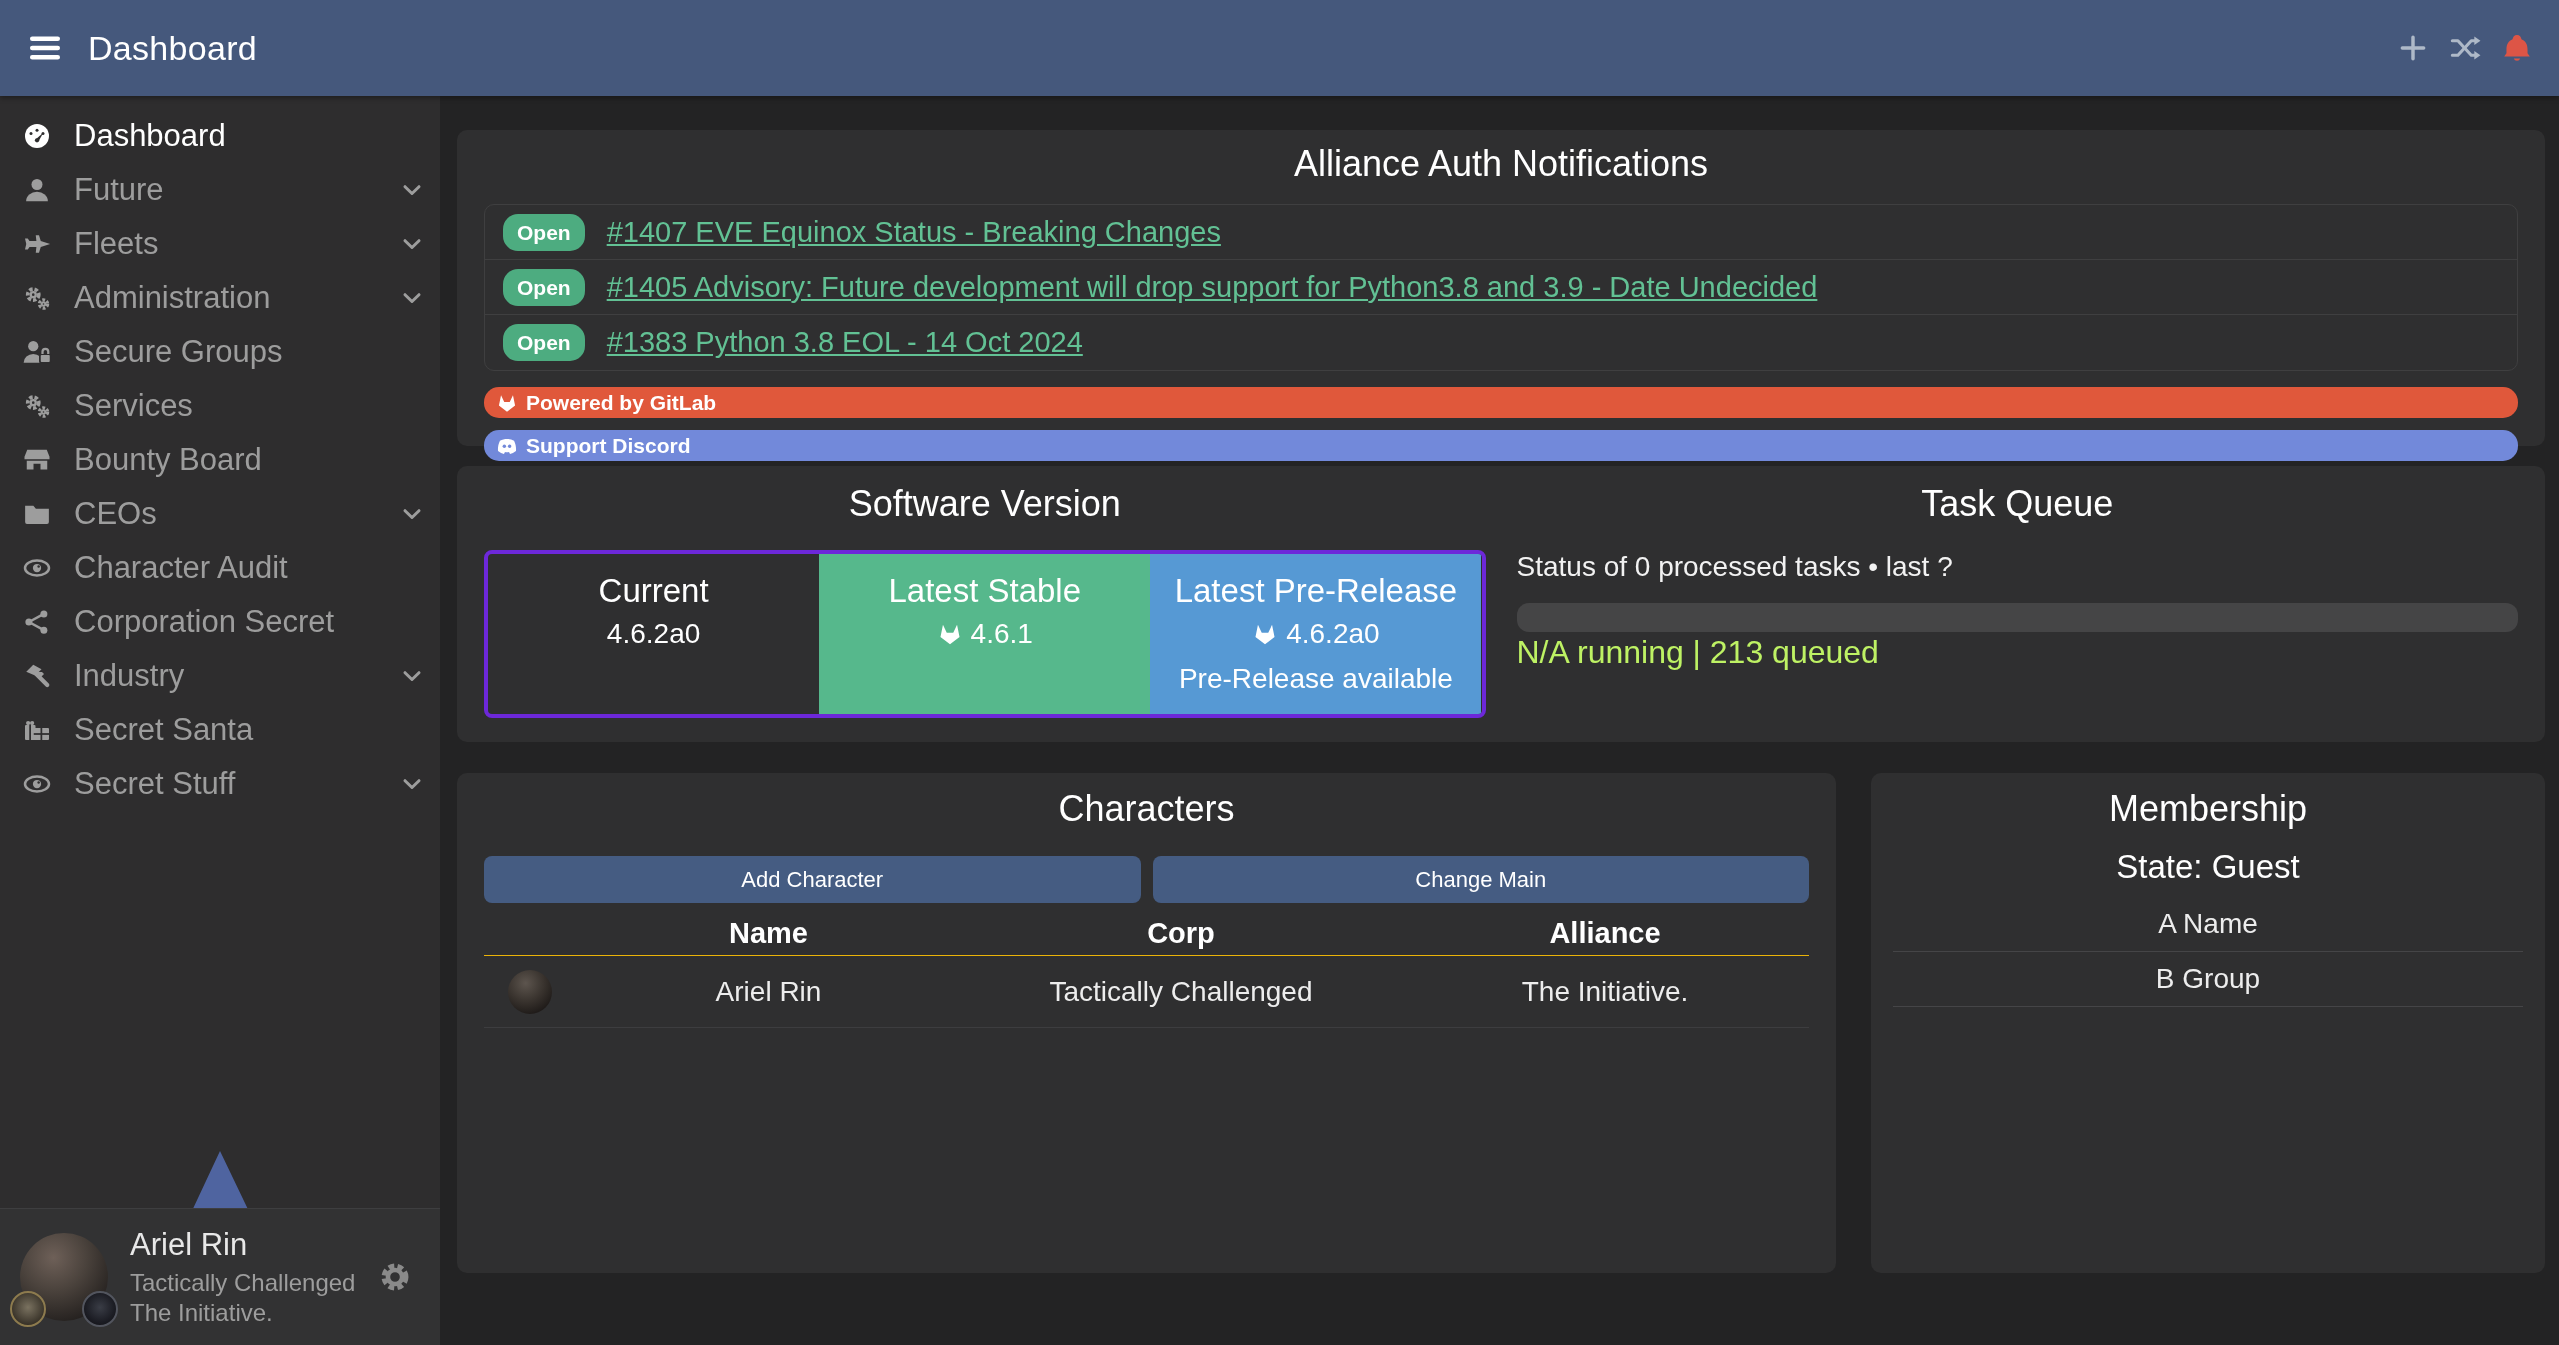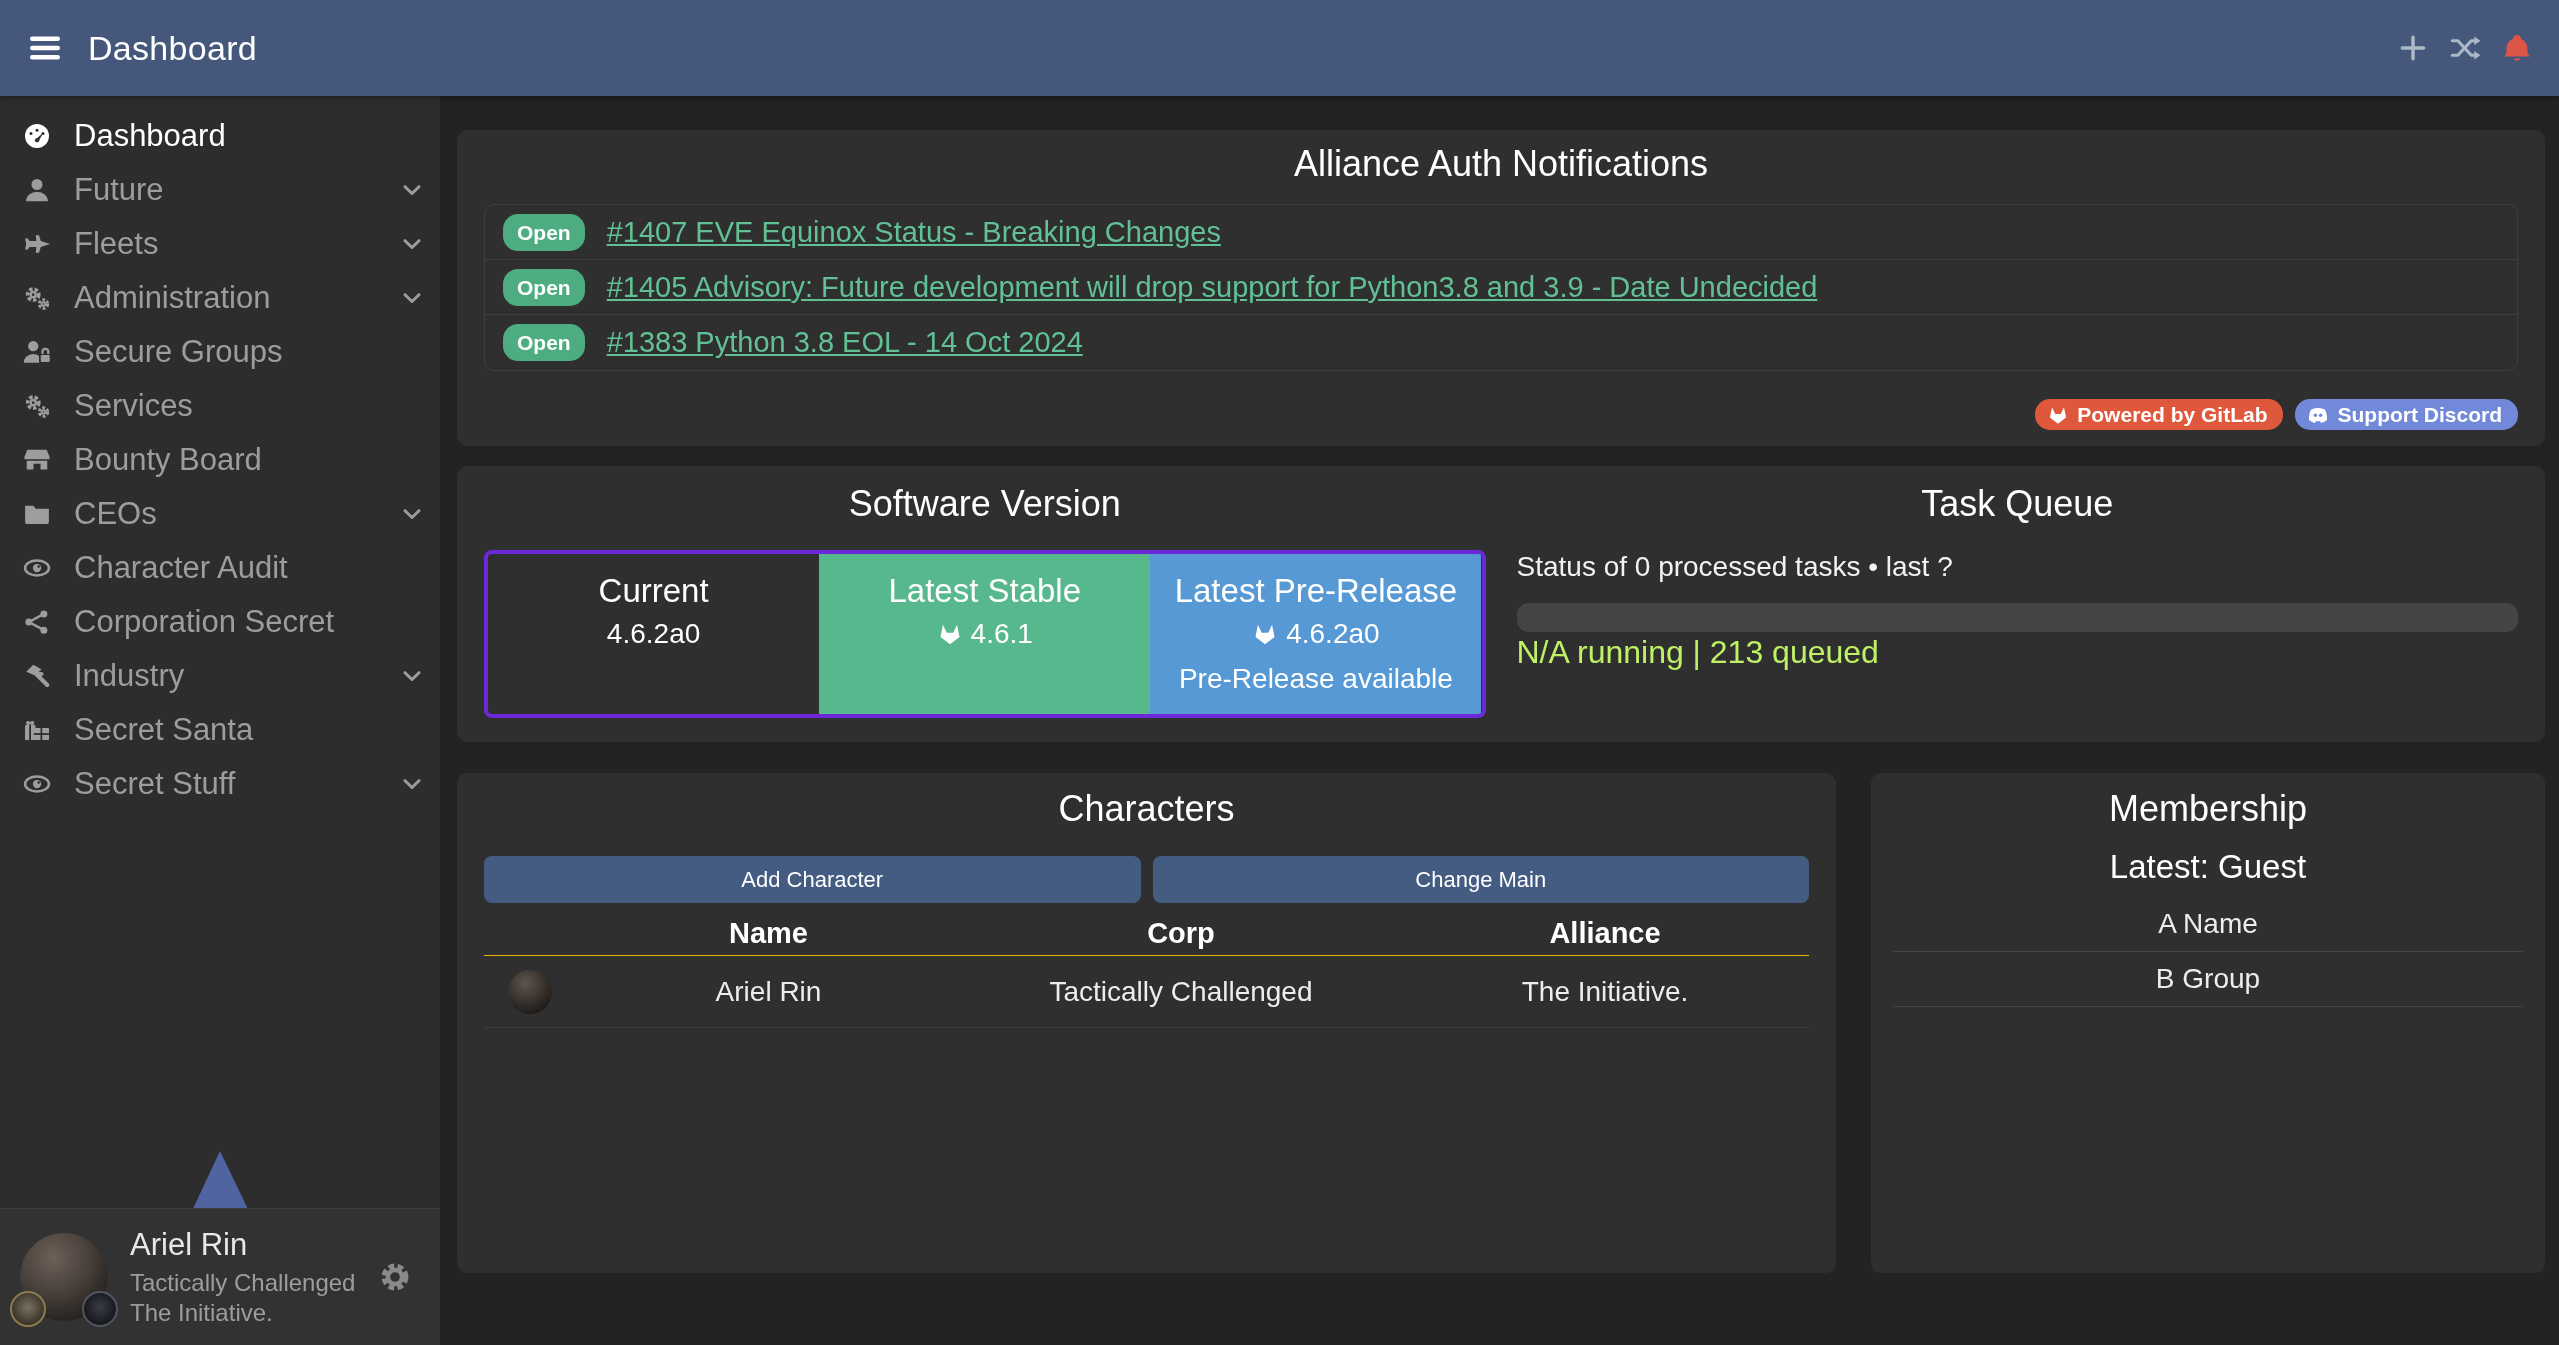--- a/index.html
+++ b/index.html
@@ -80,21 +80,21 @@
   }
   .notif-row:last-child { border-bottom:none; }
   .badge-open {
     background:var(--badge-green,#4dac80); color:#fff; font-weight:bold;
     font-size:21px; line-height:1; padding:8px 14px; border-radius:15px;
   }
   .notif-link {
     margin-left:22px; color:var(--link-green,#62c194); font-size:29px;
     text-decoration:underline; cursor:pointer; white-space:nowrap;
   }
-  .notif-badges { margin-top:28px; display:flex; justify-content:flex-end; gap:12px; }
+  .notif-badges { margin-top:16px; display:flex; justify-content:flex-end; gap:12px;flex-direction:column; }
   .shield {
     height:31px; border-radius:15px; display:flex; align-items:center;
     padding:0 16px 0 12px; color:#fff; font-size:21px; font-weight:bold; cursor:pointer;
   }
   .shield .bic { width:22px; height:22px; margin-right:8px; }
   .shield.gitlab { background:var(--gitlab-orange,#e0583b); }
   .shield.discord { background:var(--discord-blurple,#7289da); }
 
   
   .p-row2 { left:17px; top:370px; width:2088px; height:276px; padding:16px 27px 0 27px; }
@@ -510,20 +510,20 @@
         </div>
         <div class="char-cell">Ariel Rin</div>
         <div class="char-cell">Tactically Challenged</div>
         <div class="char-cell">The Initiative.</div>
       </div>
     </div>
   </div>
 
   <div class="panel p-member">
     <div class="panel-title">Membership</div>
-    <div class="mem-state">Latest: Guest</div>
+    <div class="mem-state">State: Guest</div>
     <div class="mem-list">
       <div class="mem-row">A Name</div>
       <div class="mem-row">B Group</div>
     </div>
   </div>
 
 </div>
 
 </body></html>

